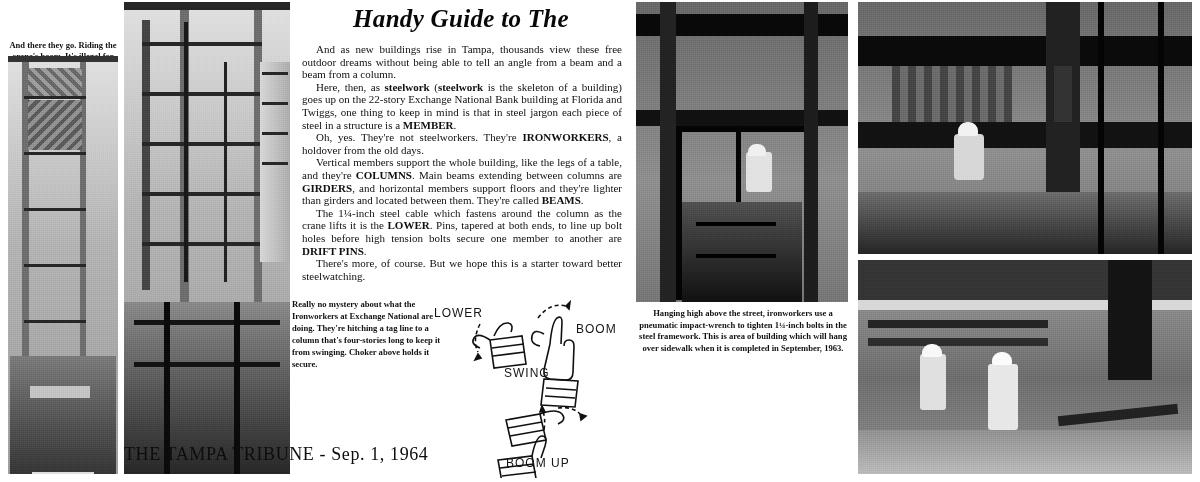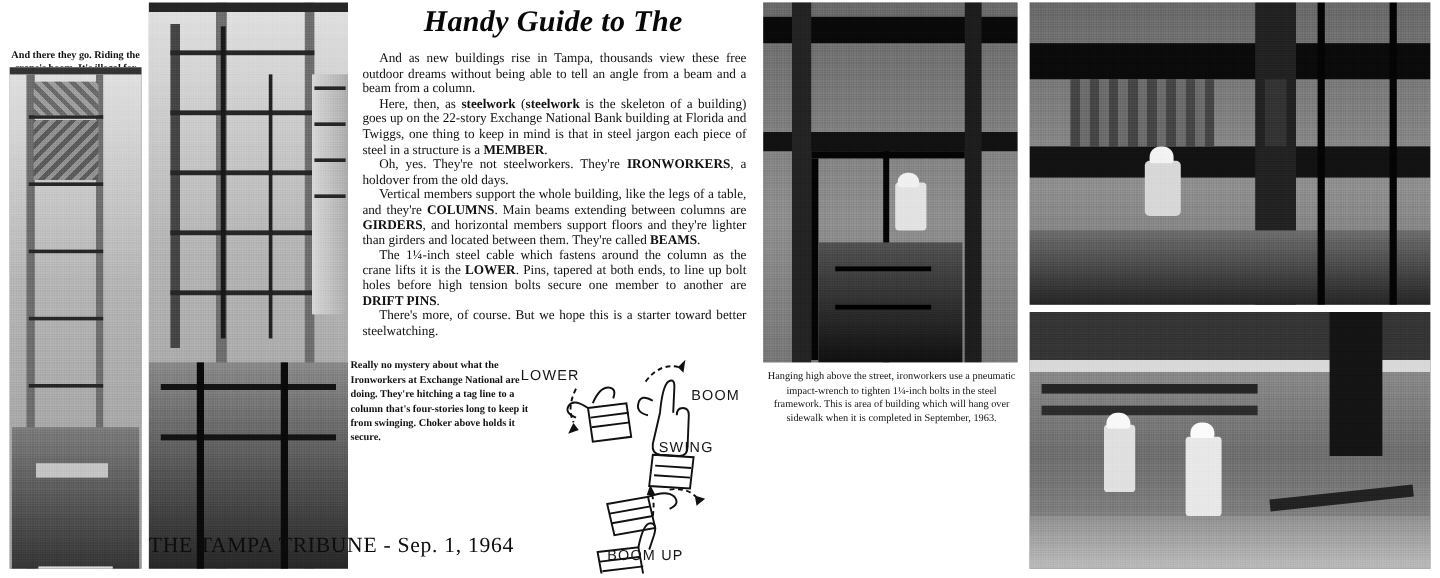--- a/index.html
+++ b/index.html
@@ -41,21 +41,21 @@
 
   
   .signals{position:absolute;left:432px;top:278px;width:198px;height:200px;}
   .sig-label{position:absolute;font-family:"Liberation Sans",sans-serif;font-size:12px;letter-spacing:1px;color:#151515;}
   .tribune{position:absolute;left:124px;top:444px;font-family:"Liberation Serif",serif;
     font-size:18px;letter-spacing:.6px;color:#0d0d0d;}
 
   
   #photo-street{left:636px;top:2px;width:212px;height:300px;}
   #cap-street{position:absolute;left:636px;top:308px;width:214px;font-size:8.6px;line-height:11.6px;
-    font-weight:normal;text-align:center;color:#111;}
+    font-weight:bold;text-align:center;color:#111;}
 
   
   #photo-splice{left:858px;top:2px;width:334px;height:252px;}
   #cap-splice{position:absolute;left:1080px;top:182px;width:112px;height:66px;background:#fff;
     font-size:8.6px;line-height:11.4px;font-weight:bold;text-align:center;color:#111;
     padding:6px 4px 0 4px;box-sizing:border-box;}
   #photo-ground{left:858px;top:260px;width:334px;height:214px;}
   #cap-ground{position:absolute;left:750px;top:368px;width:104px;font-size:8.6px;line-height:11.6px;
     font-weight:bold;text-align:right;color:#111;}
 </style>
@@ -153,21 +153,21 @@
 
         <path d="M66,182 l34,-4 l5,28 l-34,4 z"></path>
         <path d="M68,190 l34,-4 M70,198 l34,-4"></path>
         <path d="M100,178 q4,-20 10,-20 q6,0 3,10 l-4,12"></path>
         <path d="M112,152 q2,-14 -2,-20" stroke-dasharray="4 3"></path>
         <path d="M108,134 l2,-6 l3,6 z" fill="#111"></path>
       </g>
     </svg>
     <div class="sig-label" style="left:2px;top:28px;">LOWER</div>
     <div class="sig-label" style="left:144px;top:44px;">BOOM</div>
-    <div class="sig-label" style="left:72px;top:88px;margin-left:45px;">SWING</div>
+    <div class="sig-label" style="left:72px;top:88px;">SWING</div>
     <div class="sig-label" style="left:74px;top:178px;">BOOM UP</div>
   </div>
 
   <div class="tribune">THE TAMPA TRIBUNE - Sep. 1, 1964</div>
 
   <div class="photo" id="photo-street">
     <div class="skydark"></div>
     <div class="beam" style="left:0;top:12px;width:212px;height:22px;background:#141414;"></div>
     <div class="beam" style="left:0;top:108px;width:212px;height:16px;background:#1b1b1b;"></div>
     <div class="beam" style="left:24px;top:0;width:16px;height:300px;background:#2b2b2b;"></div>

